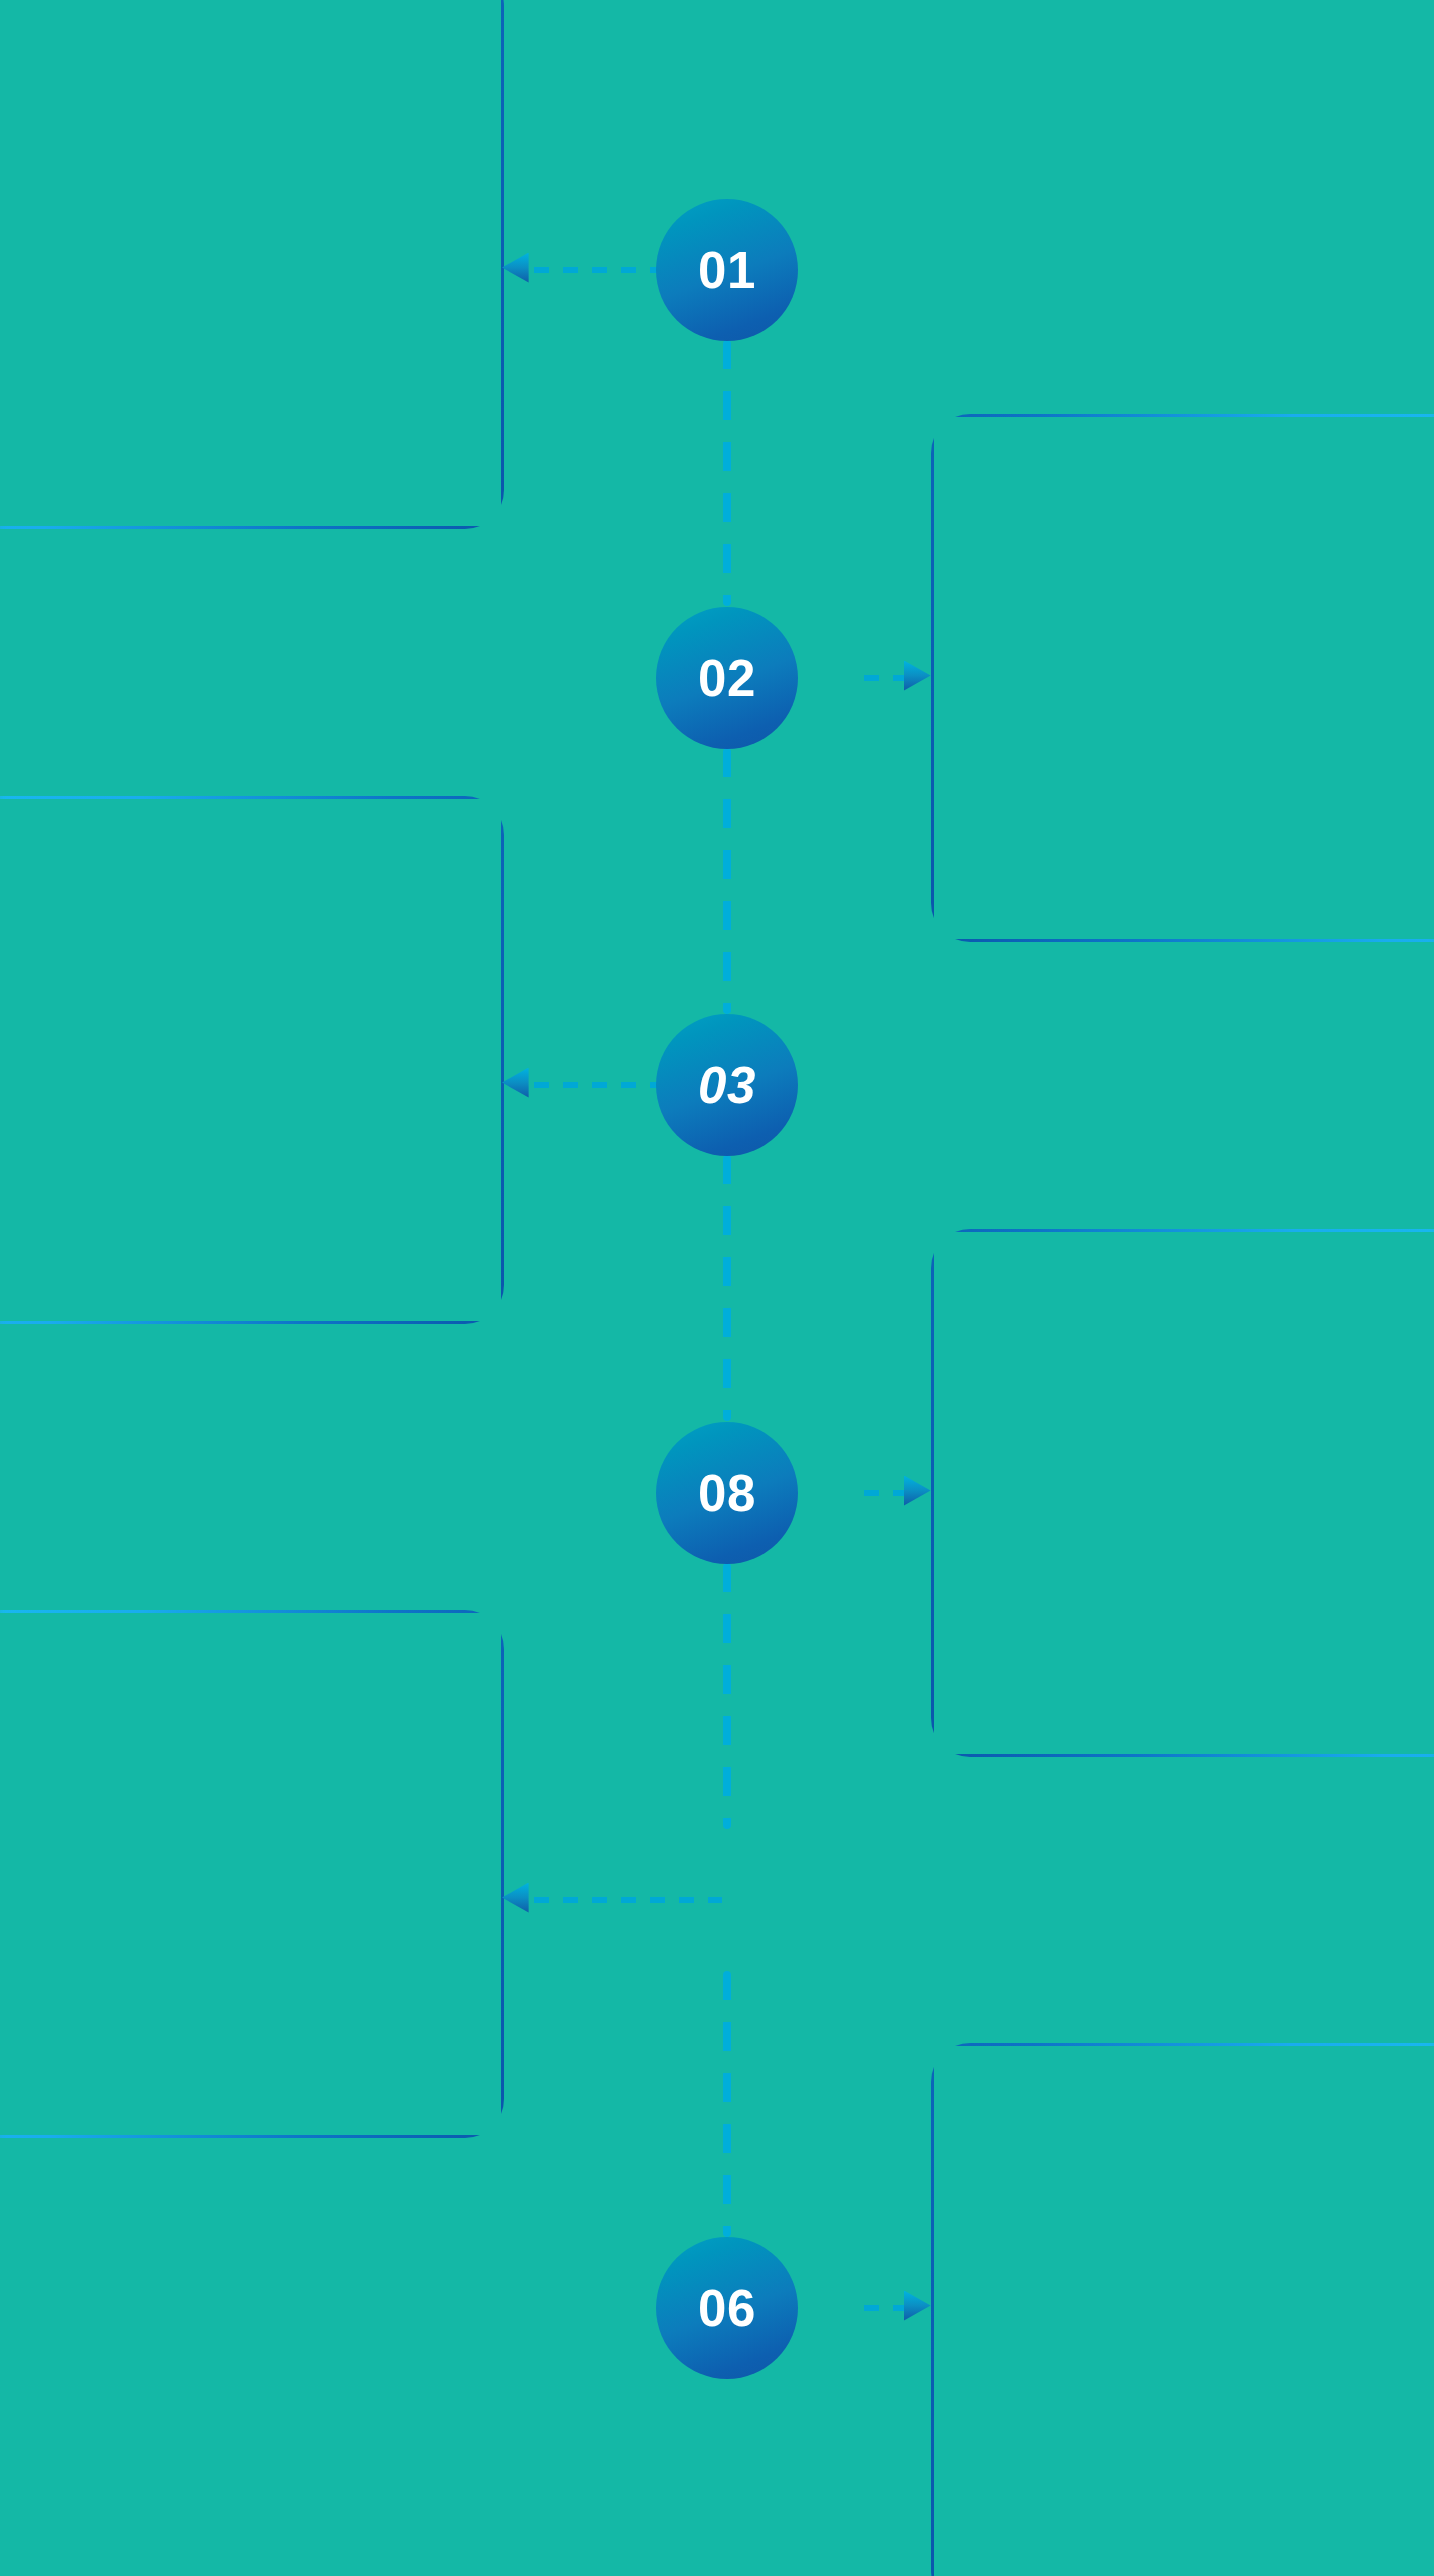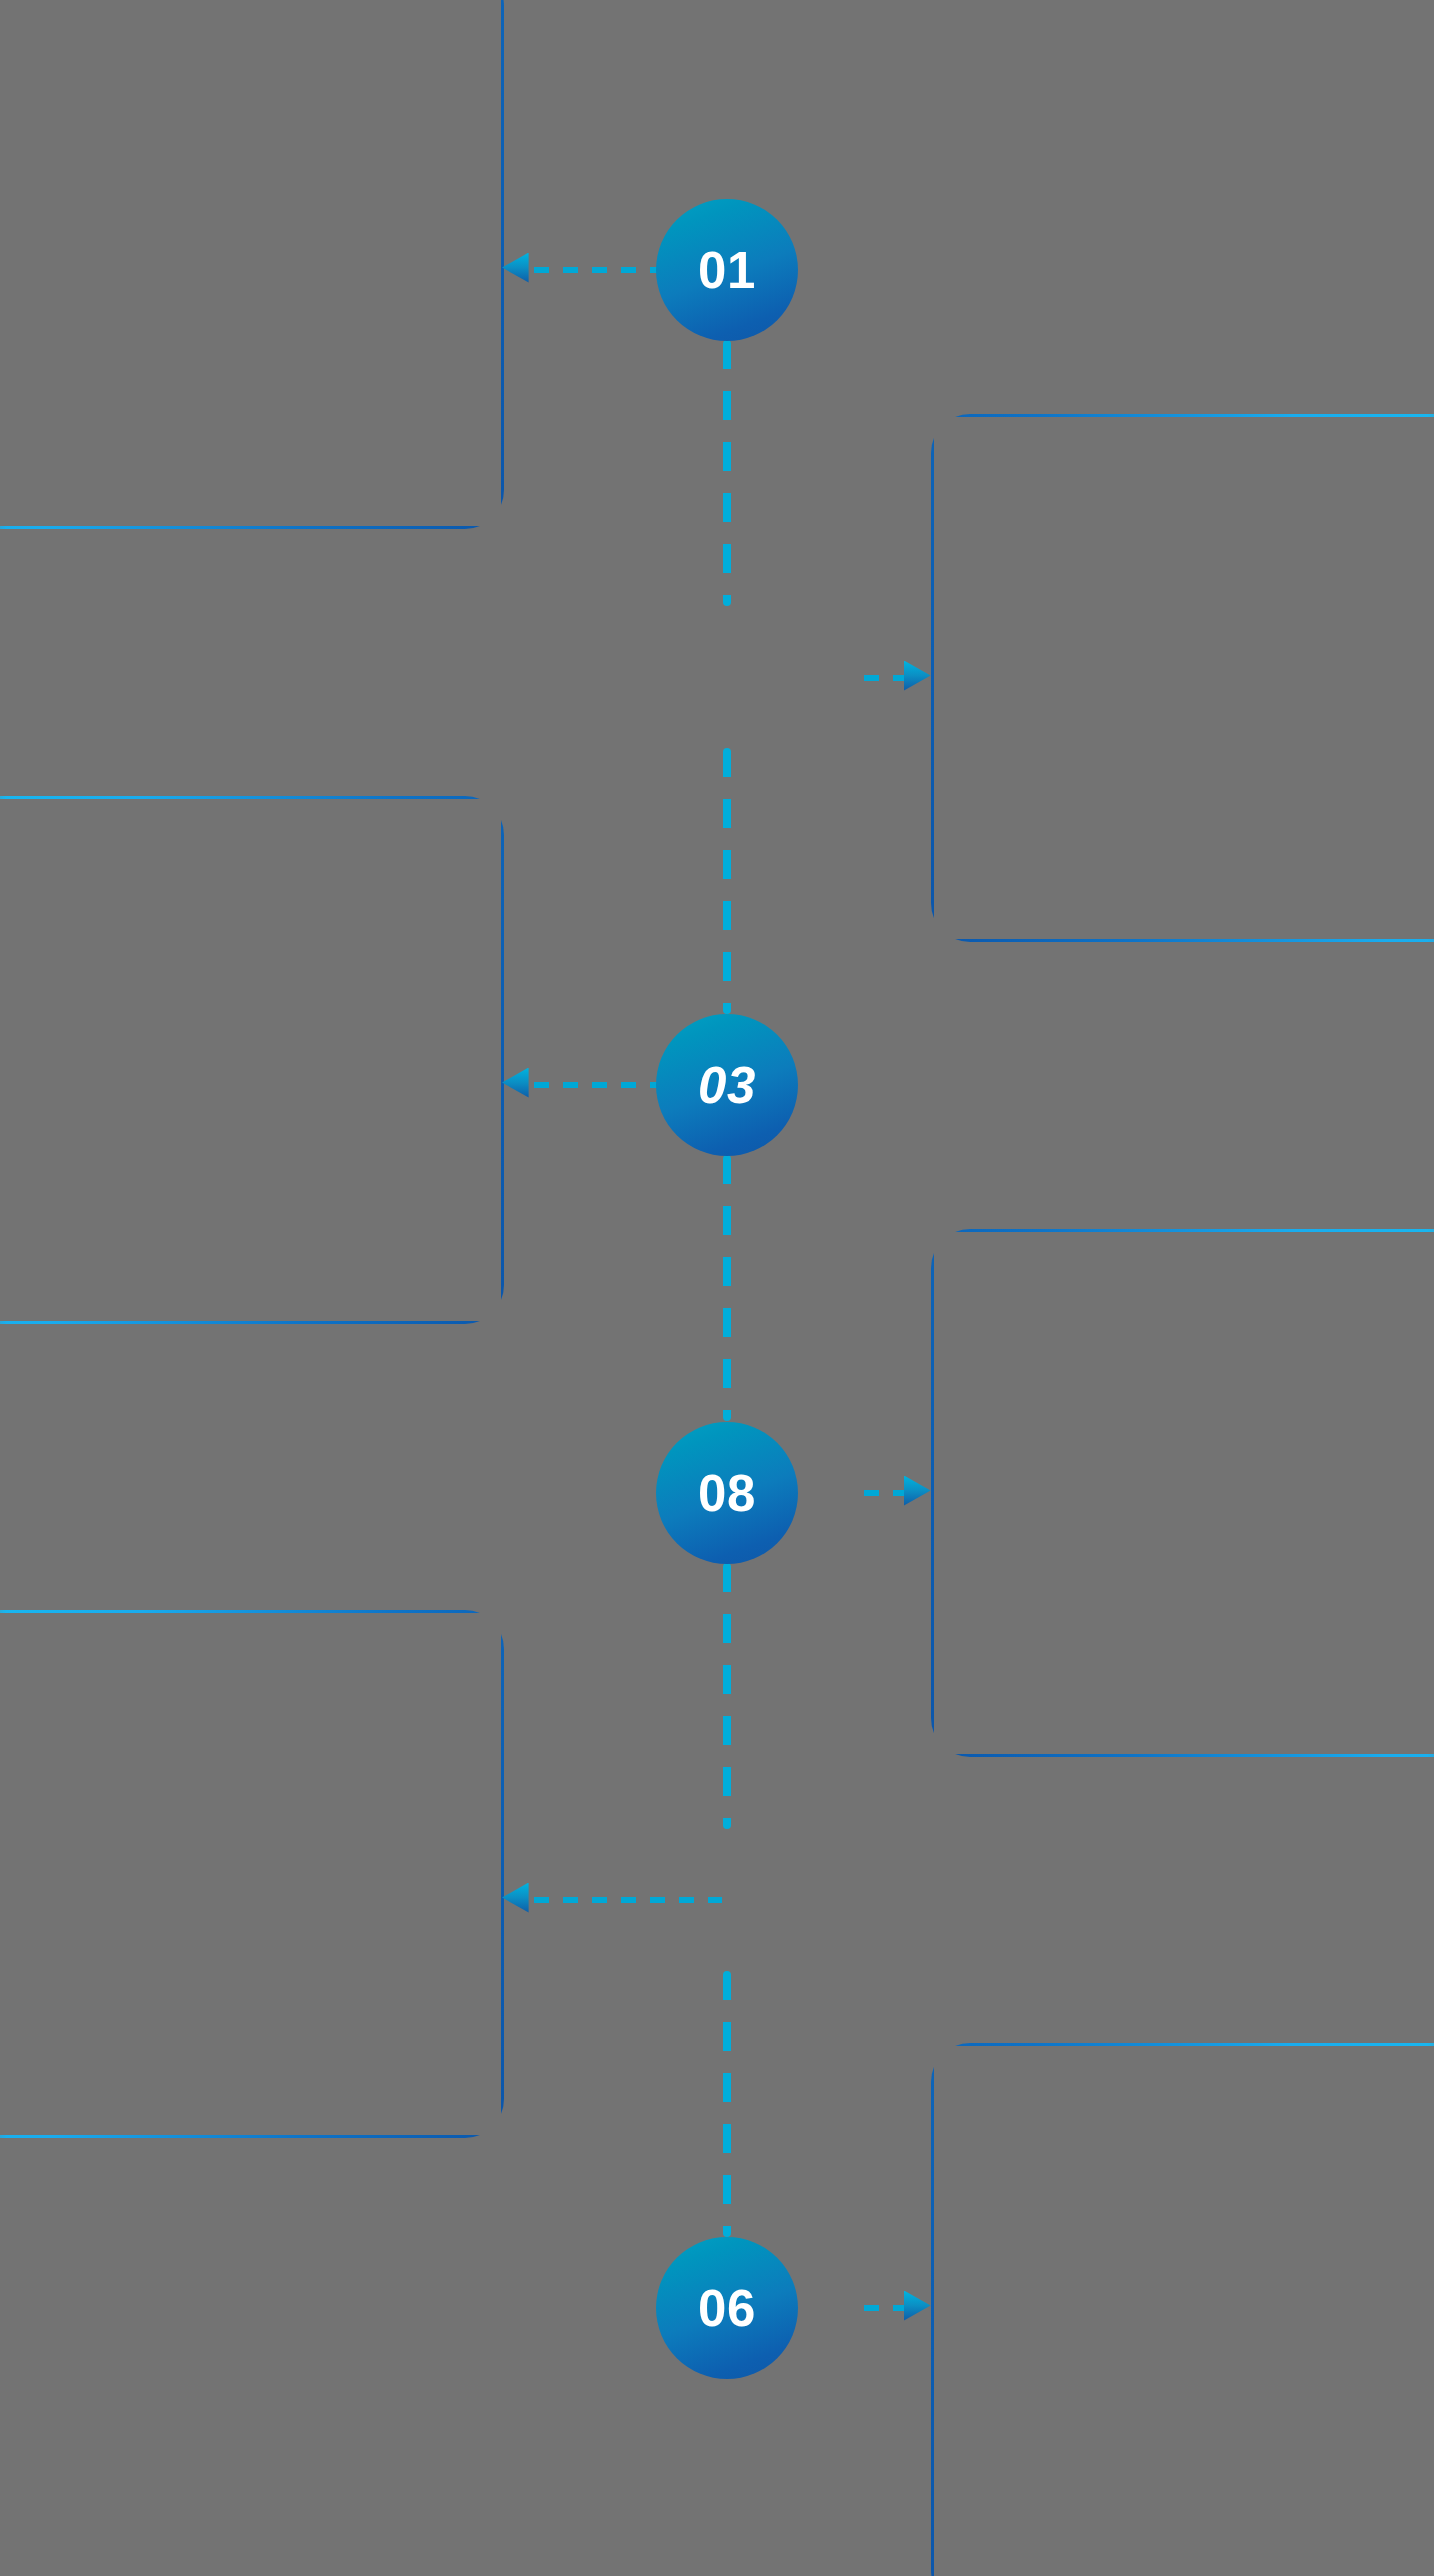--- a/index.html
+++ b/index.html
@@ -3,21 +3,21 @@
 <meta charset="utf-8">
 <title>Timeline Infographic</title>
 <style>
   html,body{margin:0;padding:0;background:#000;}
   body{font-family:"Liberation Sans",sans-serif;}
 
   #stage{
     position:relative;
     width:1434px;
     height:2576px;
-    background:#737373;
+    background:#14b8a6;
     overflow:hidden;
   }
 
   
   .spine{
     position:absolute;
     left:723px;
     width:7.7px;
     background-image:linear-gradient(to bottom,#00AEDB 0 29px, rgba(0,0,0,0) 29px 51px);
     background-size:100% 51px;
@@ -154,20 +154,23 @@
   </div>
 
   <div class="conn" style="left:864px;top:2305px;width:67px;">
     <div class="dashes" style="left:0px;width:40px;"></div>
     <div class="arrowhead right" style="left:40px;"></div>
   </div>
 
   <div class="marker" style="left:656px;top:199px;">
     <span>01</span>
   </div>
+  <div class="marker" style="left:656px;top:607px;">
+    <span>02</span>
+  </div>
   <div class="marker" style="left:656px;top:1014px;font-style:italic;">
     <span>03</span>
   </div>
   <div class="marker" style="left:656px;top:1422px;">
     <span>08</span>
   </div>
   <div class="marker" style="left:656px;top:2237px;">
     <span>06</span>
   </div>
 

